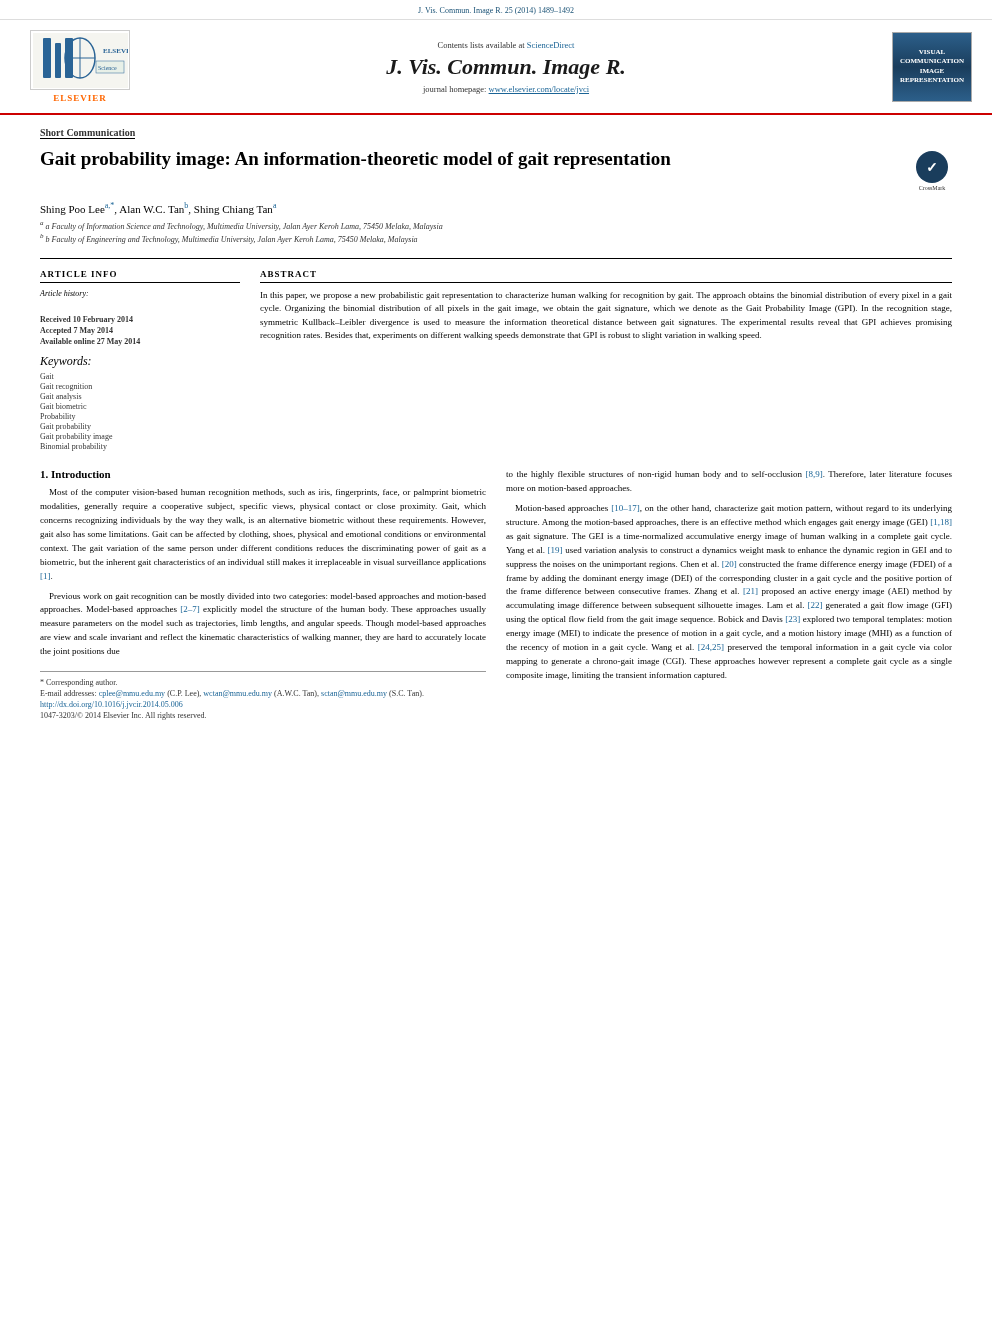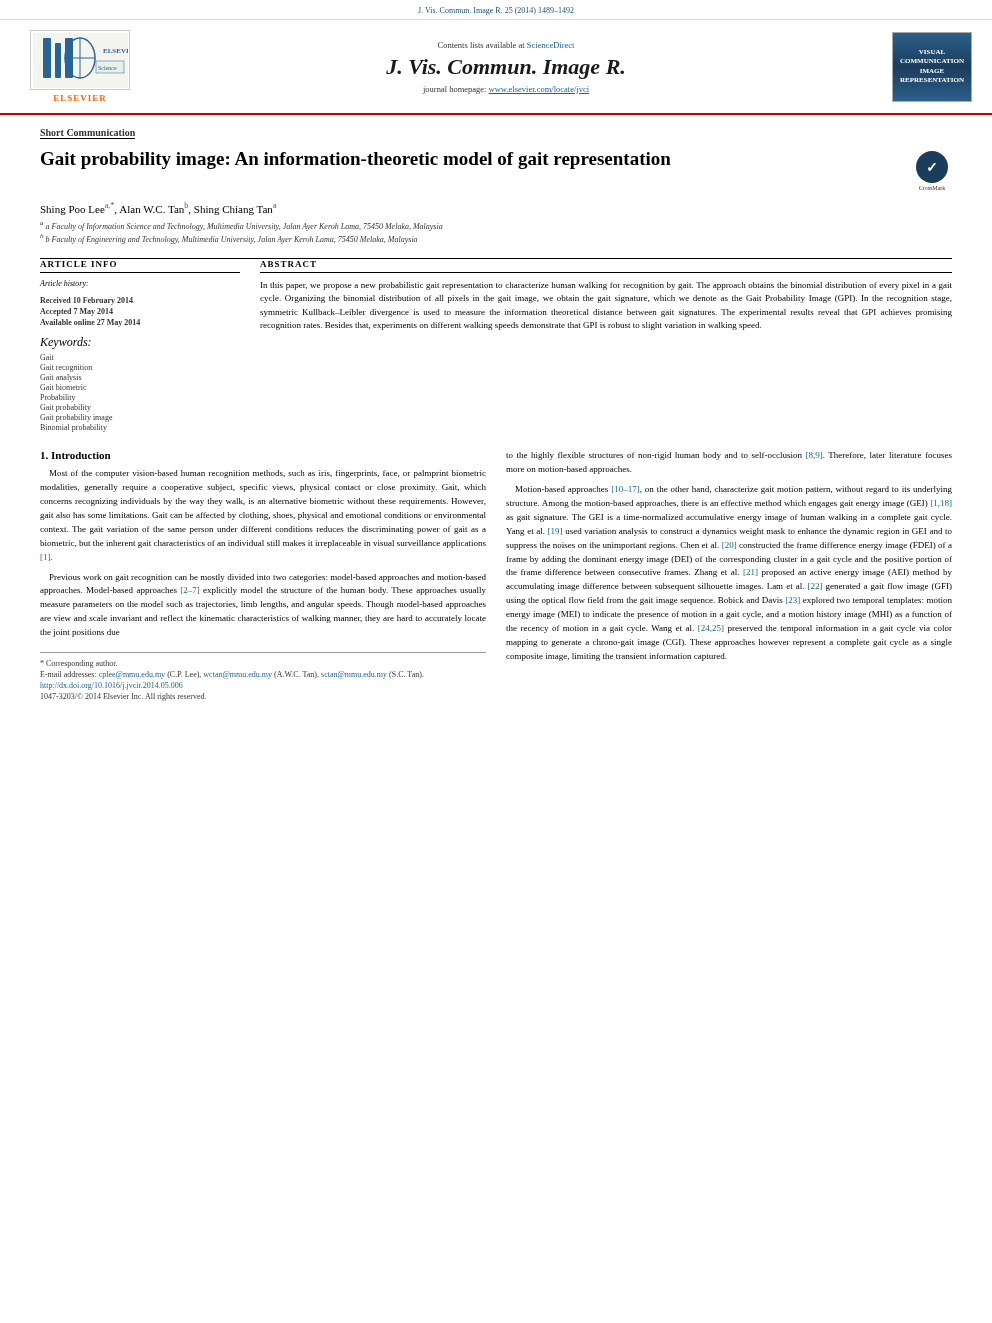--- a/index.html
+++ b/index.html
@@ -202,20 +202,21 @@
       color: #333;
       margin-bottom: 2px;
       font-style: italic;
     }
 
     
     .article-meta-row {
       display: flex;
       margin-top: 14px;
       border-top: 1px solid #000;
+      padding-top: 10px;
       gap: 20px;
     }
 
     .article-info-col {
       width: 200px;
       min-width: 200px;
     }
 
     .abstract-col {
       flex: 1;
@@ -227,21 +228,21 @@
       letter-spacing: 1px;
       text-transform: uppercase;
       border-bottom: 1px solid #000;
       padding-bottom: 3px;
       margin-bottom: 6px;
     }
 
     .info-section-label {
       font-size: 8px;
       font-style: italic;
-      margin-bottom: 8px;
+      margin-bottom: 17px;
       color: #000;
     }
 
     .info-row {
       font-size: 8px;
       color: #333;
       margin-bottom: 2px;
       font-weight: bold;
     }
 

